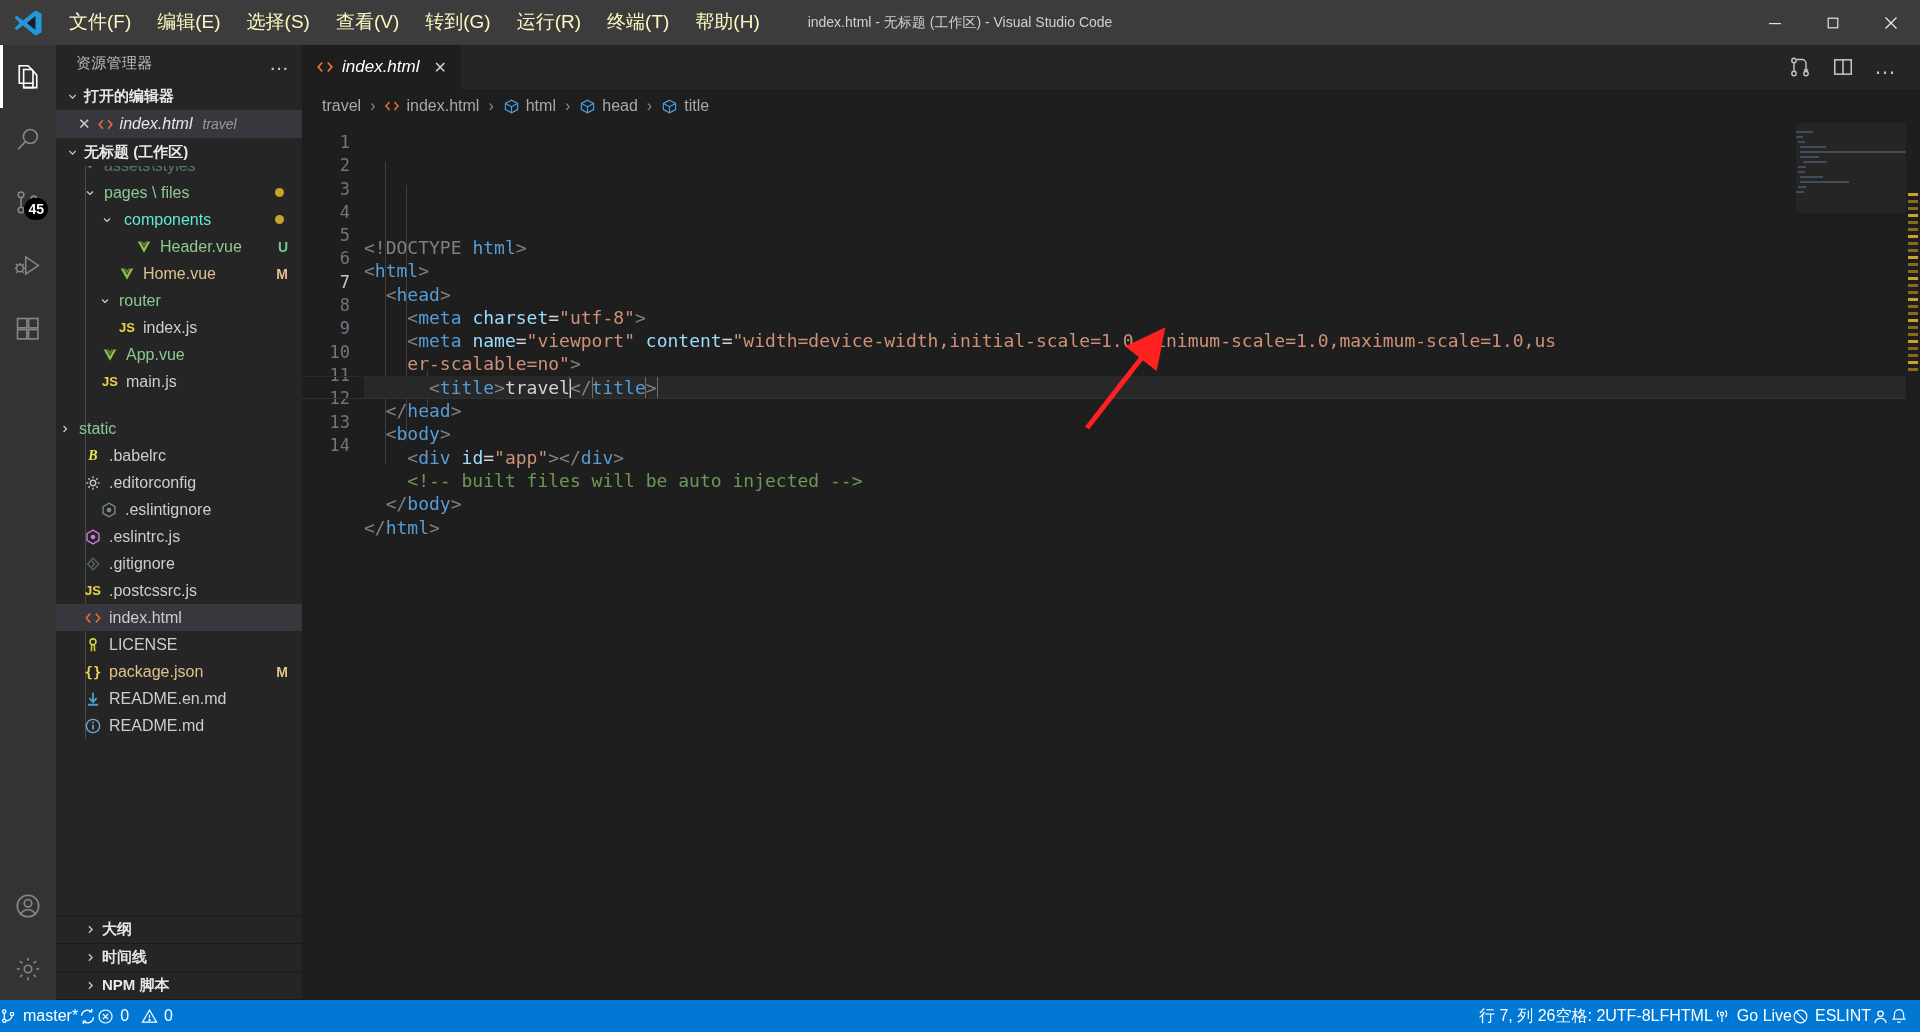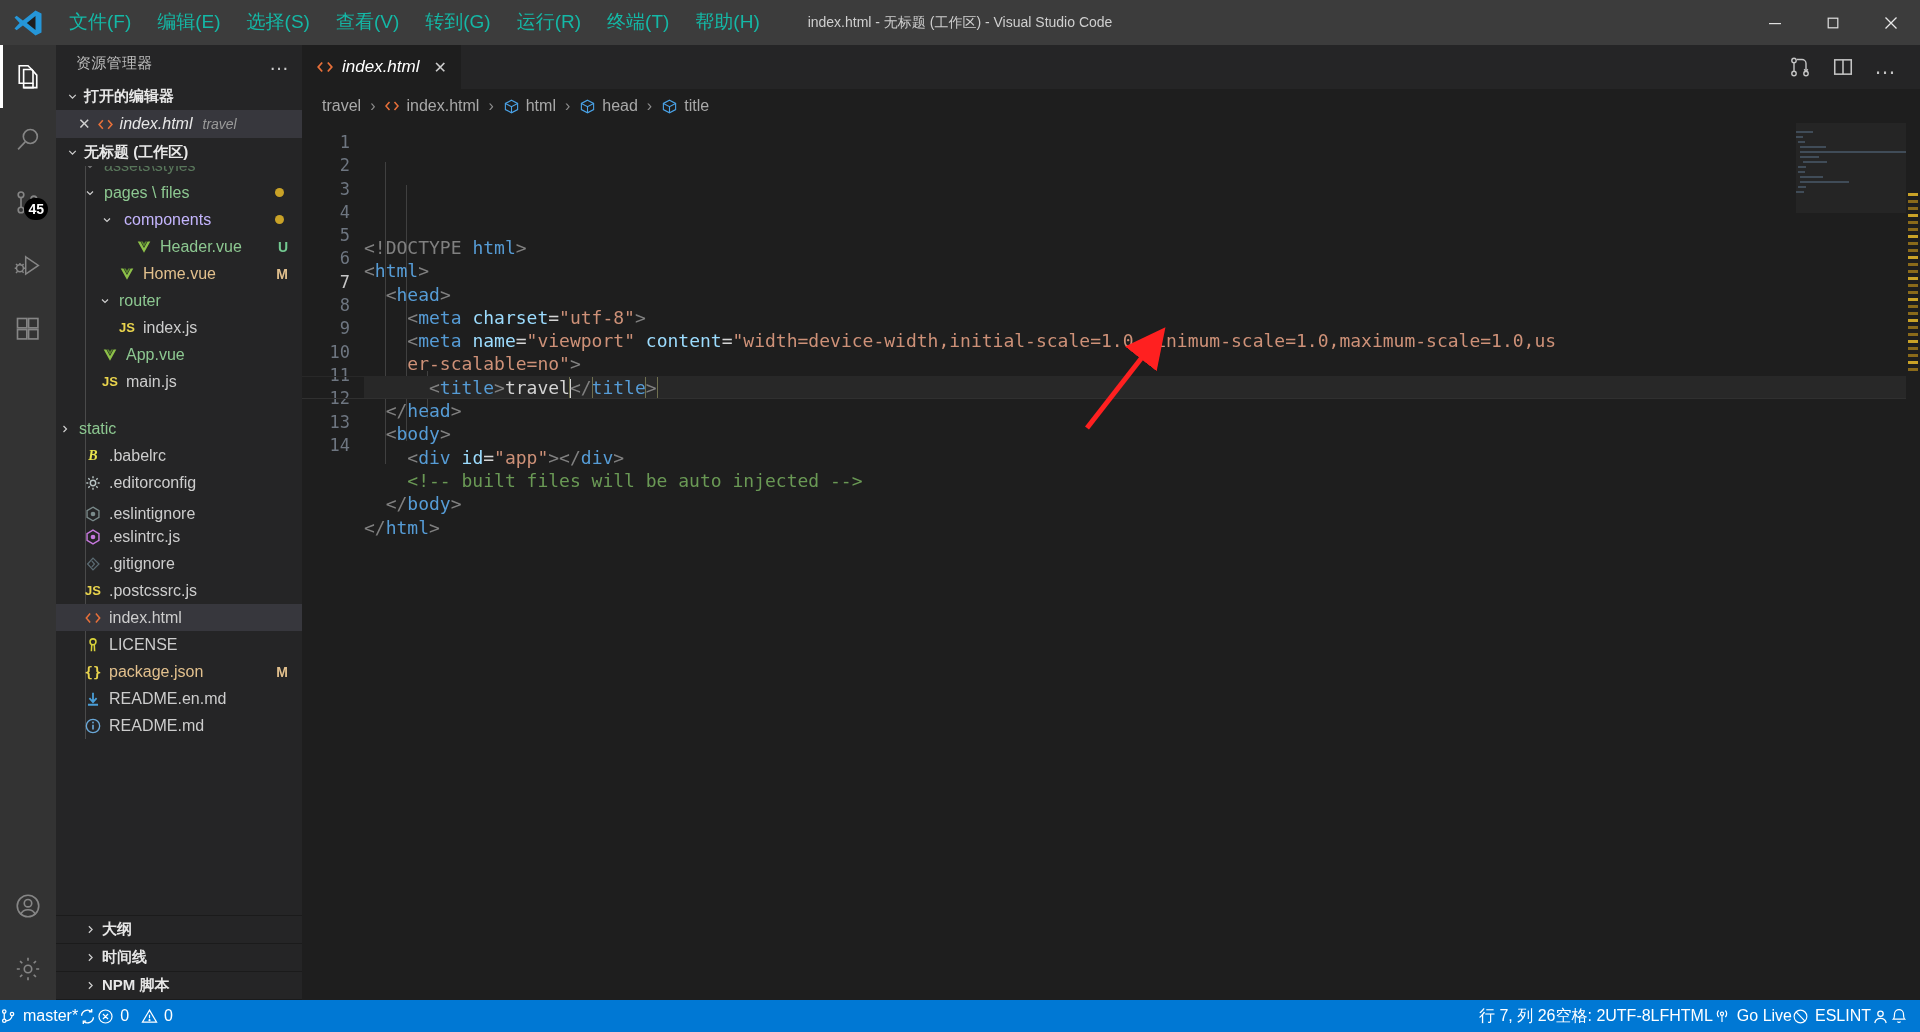--- a/index.html
+++ b/index.html
@@ -13,21 +13,21 @@
   .app { width: 1920px; height: 1032px; display: flex; flex-direction: column; position: relative; }
 
   
   .titlebar {
     height: 45px; background: #3c3c3c; color: #cccccc;
     display: flex; align-items: center; flex: 0 0 45px; position: relative;
   }
   .vscode-logo { width: 56px; display:flex; align-items:center; justify-content:center; }
   .menubar { display: flex; align-items: center; gap: 0px; }
   .menu-item {
-    padding: 4px 13px; font-size: 19px; color: #14b8a6; cursor: default;
+    padding: 4px 13px; font-size: 19px; color: #fef9c3; cursor: default;
     white-space: nowrap; line-height: 1.3;
   }
   .title-center {
     position: absolute; left: 0; right: 0; text-align: center;
     font-size: 14px; color: #cfcfcf; pointer-events: none;
   }
   .win-controls { margin-left: auto; display: flex; height: 45px; }
   .win-btn { width: 58px; display:flex; align-items:center; justify-content:center; color:#e0e0e0; }
 
   
@@ -343,21 +343,21 @@
               </span>
               <span class="label" style="color: rgb(141, 200, 145);">pages \ files</span>
               <span class="dot" style="background: rgb(201, 162, 39);"></span>
             </div>
             <div class="row" style="padding-left: 42px;">
               <span class="twisty">
                 <svg width="12" height="12" viewBox="0 0 16 16" fill="none" stroke="currentColor" stroke-width="1.6">
                   <path d="M4 6 l4 4 l4 -4"></path>
                 </svg>
               </span>
-              <span class="label" style="color: #c4b5fd; margin-left: 8px;">components</span>
+              <span class="label" style="color: #5eead4; margin-left: 8px;">components</span>
               <span class="dot" style="background: rgb(201, 162, 39);"></span>
             </div>
             <div class="row" style="padding-left: 59px;">
               <span class="twisty"></span>
               <span class="ficon">
                 <svg width="18" height="18" viewBox="0 0 20 20">
                   <path d="M3 4 L6 4 L10 11 L14 4 L17 4 L10 16.5 Z" fill="#8dc149"></path>
                   <path d="M6.6 4 L8.6 4 L10 6.4 L11.4 4 L13.4 4 L10 9.6 Z" fill="#5b8a2e"></path>
                 </svg>
               </span>
@@ -425,21 +425,21 @@
             <div class="row" style="padding-left: 8px;">
               <span class="twisty"></span>
               <span class="ficon">
                 <svg width="18" height="18" viewBox="0 0 20 20">
                   <circle cx="10" cy="10" r="3" fill="none" stroke="#b8c4c4" stroke-width="1.6"></circle>
                   <path d="M10 2.6v2.2M10 15.2v2.2M2.6 10h2.2M15.2 10h2.2M4.8 4.8l1.6 1.6M13.6 13.6l1.6 1.6M15.2 4.8l-1.6 1.6M6.4 13.6l-1.6 1.6" stroke="#b8c4c4" stroke-width="1.6"></path>
                 </svg>
               </span>
               <span class="label" style="color: rgb(205, 205, 205);">.editorconfig</span>
             </div>
-            <div class="row" style="padding-left: 8px; align-items: flex-end;">
+            <div class="row" style="padding-left: 24px;">
               <span class="twisty"></span>
               <span class="ficon">
                 <svg width="18" height="18" viewBox="0 0 20 20">
                   <path d="M10 2.4 L16.6 6.2 V13.8 L10 17.6 L3.4 13.8 V6.2 Z" fill="none" stroke="#7a8a8a" stroke-width="1.5"></path>
                   <circle cx="10" cy="10" r="2.6" fill="#7a8a8a"></circle>
                 </svg>
               </span>
               <span class="label" style="color: rgb(205, 205, 205);">.eslintignore</span>
             </div>
             <div class="row" style="padding-left: 8px;">

